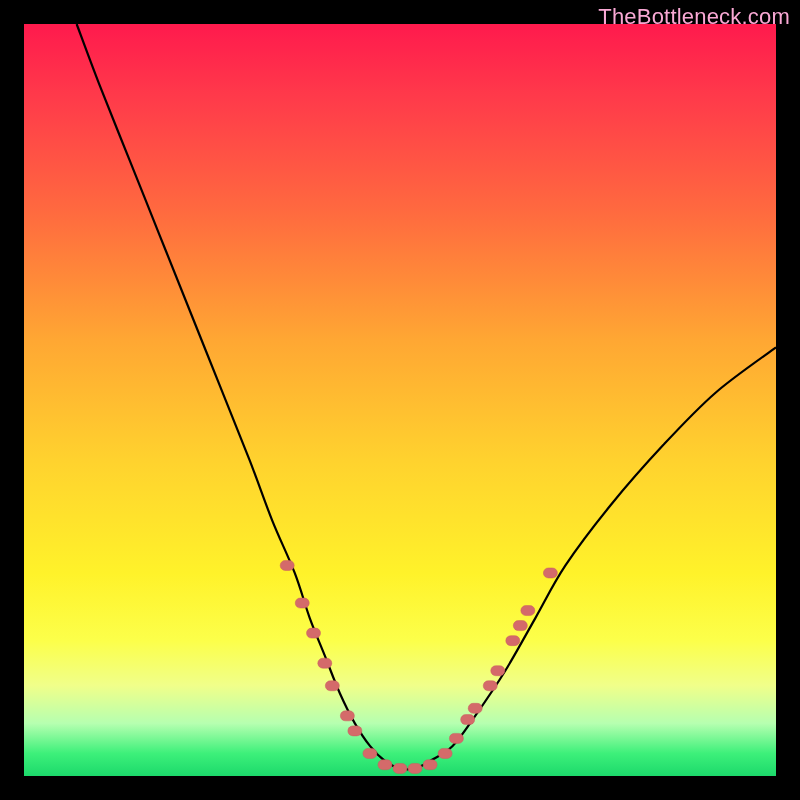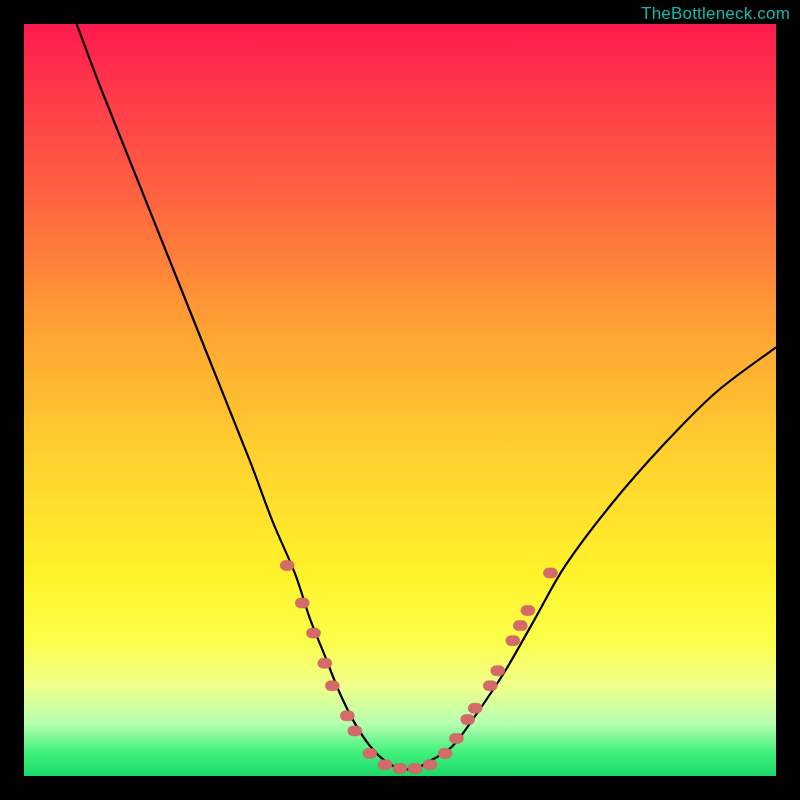--- a/index.html
+++ b/index.html
@@ -28,22 +28,22 @@
       #f0ff8a 88%,
       #b6ffb0 93%,
       #3df07a 97%,
       #1cd96b 100%
     );
   }
   .watermark {
     position: absolute;
     top: 4px;
     right: 10px;
-    color: #14b8a6;
-    font-size: 17px;
+    color: #f9a8d4;
+    font-size: 22px;
     letter-spacing: 0.2px;
     z-index: 5;
     user-select: none;
   }
   svg.curve {
     position: absolute;
     left: 0; top: 0;
     width: 752px;
     height: 752px;
     overflow: visible;

